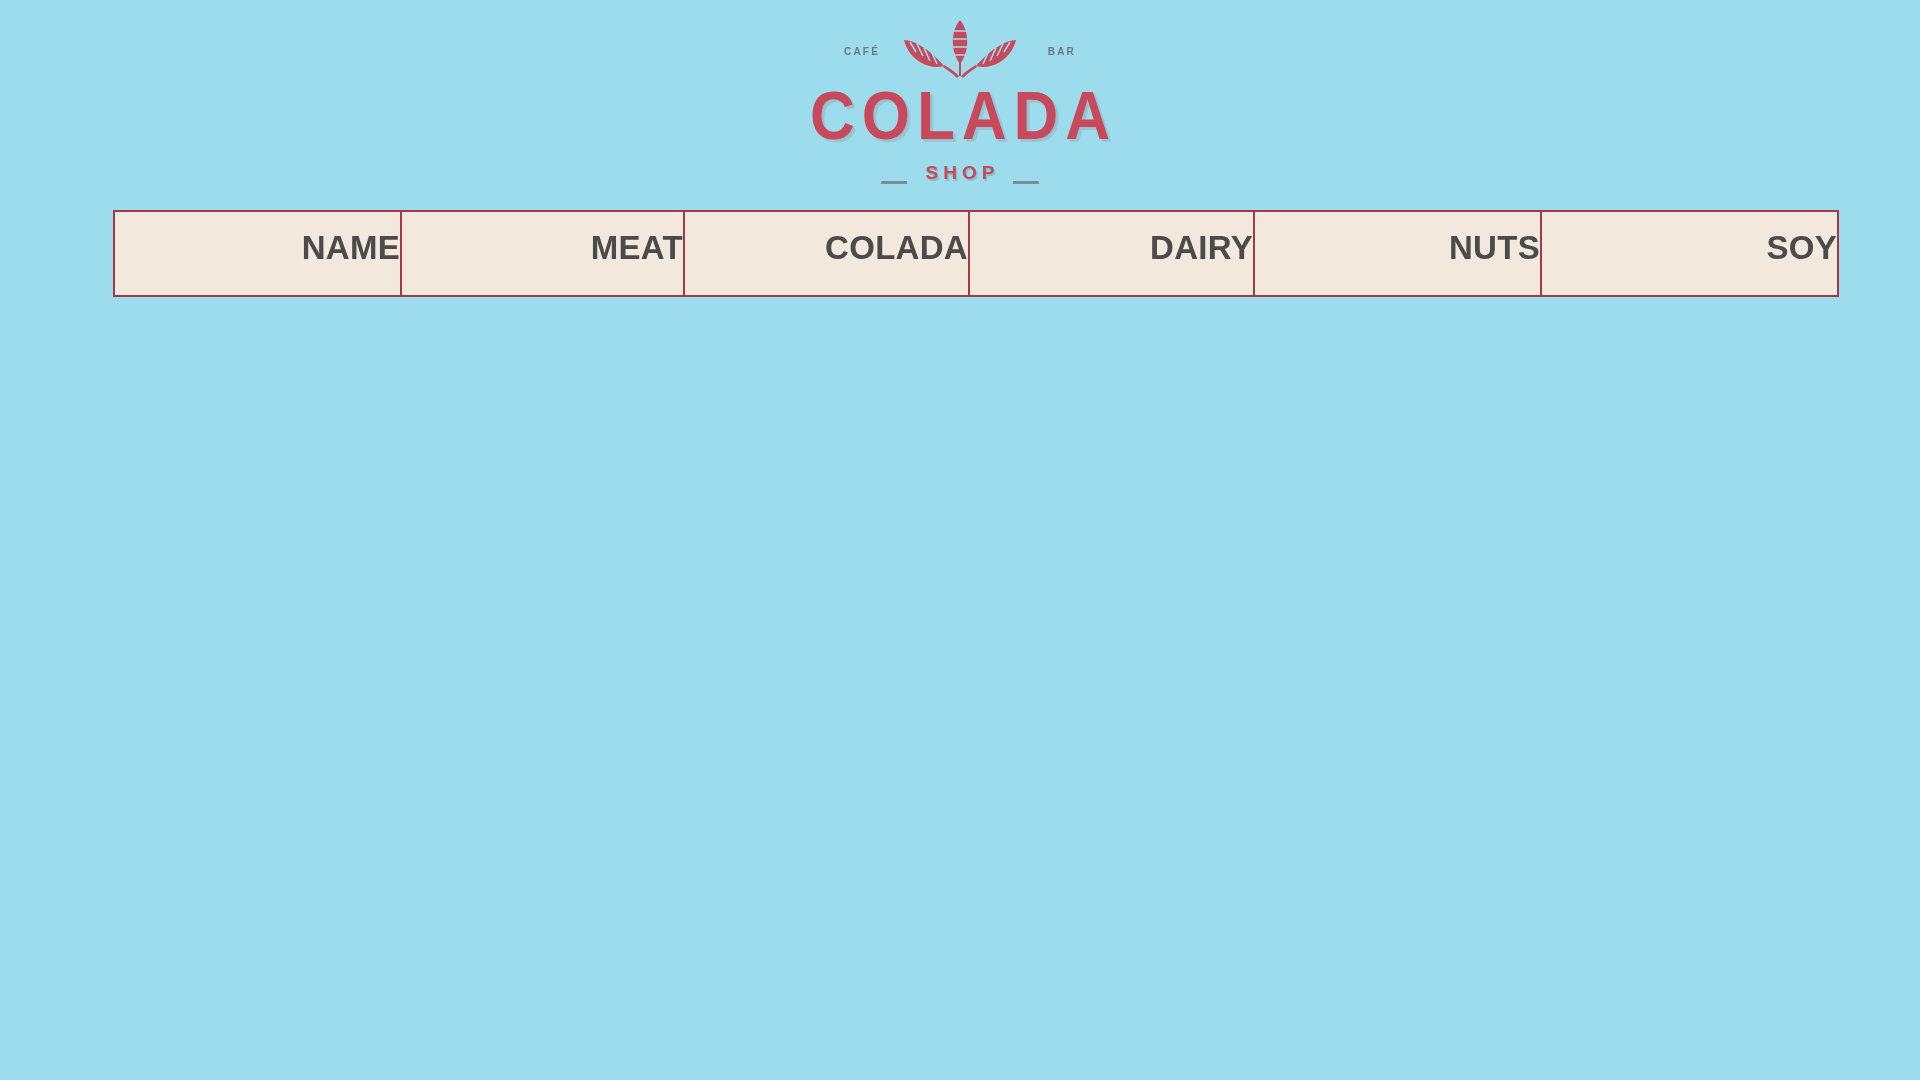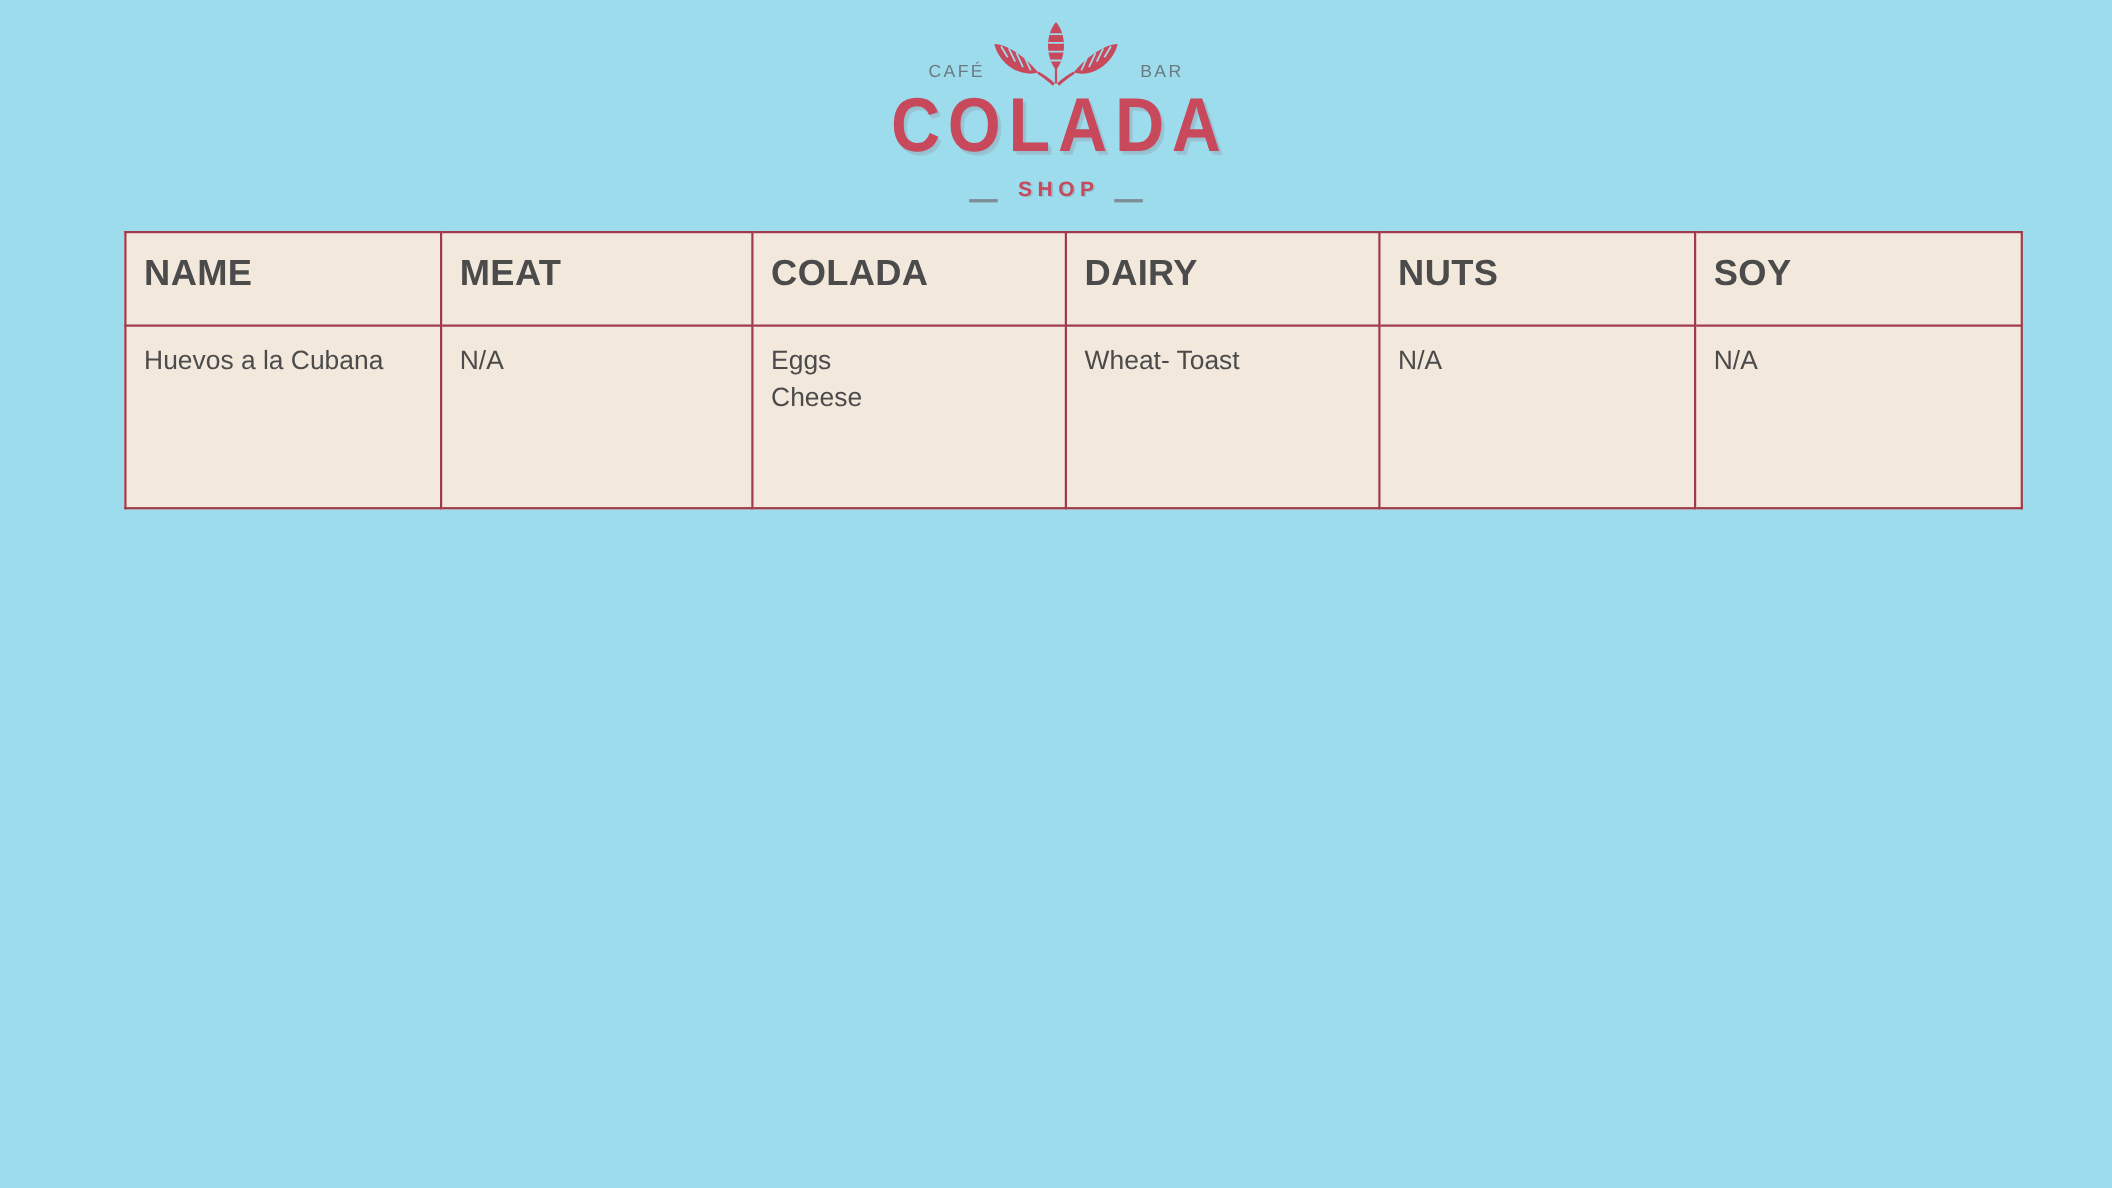--- a/index.html
+++ b/index.html
@@ -40,24 +40,24 @@
     height: 62px;
     display: flex;
     align-items: flex-end;
     justify-content: center;
   }
 
   .crest-svg { display: block; }
 
   .crest-side-text {
     position: absolute;
-    bottom: 5px;
-    font-size: 16px;
+    bottom: 23px;
+    font-size: 10px;
     letter-spacing: 2.2px;
-    font-weight: 400;
+    font-weight: 700;
     color: #6b7a80;
     font-family: "Liberation Sans", sans-serif;
   }
   .crest-side-text.left  { left: 14px; }
   .crest-side-text.right { right: 14px; }
 
   .logo-wordmark {
     position: relative;
     margin-top: 4px;
     font-family: "Liberation Sans", sans-serif;
@@ -114,21 +114,21 @@
   table.allergen-table td {
     border: 2px solid #a03a4a;
   }
 
   table.allergen-table th {
     background: #f2e8dc;
     color: #4b4b4b;
     font-family: "Liberation Sans", sans-serif;
     font-weight: 700;
     font-size: 33px;
-    text-align: left;
+    text-align: right;
     vertical-align: top;
     padding: 17px 0 0 16px;
     height: 66px;
     letter-spacing: 0.3px;
   }
 
   table.allergen-table td {
     background: #f2e8dc;
     color: #4b4b4b;
     font-family: "Liberation Sans", sans-serif;
@@ -222,38 +222,17 @@
         <tr>
           <th>NAME</th>
           <th>MEAT</th>
           <th>COLADA</th>
           <th>DAIRY</th>
           <th>NUTS</th>
           <th>SOY</th>
         </tr>
       </thead>
       <tbody>
-        <tr>
-          <td>
-              <span class="cell-line">Huevos a la Cubana</span>
-            </td>
-          <td>
-              <span class="cell-line">N/A</span>
-            </td>
-          <td>
-              <span class="cell-line">Eggs</span>
-              <span class="cell-line">Cheese</span>
-            </td>
-          <td>
-              <span class="cell-line">Wheat- Toast</span>
-            </td>
-          <td>
-              <span class="cell-line">N/A</span>
-            </td>
-          <td>
-              <span class="cell-line">N/A</span>
-            </td>
-        </tr>
       </tbody>
     </table>
   </div>
 
 </div>
 
 </body></html>

